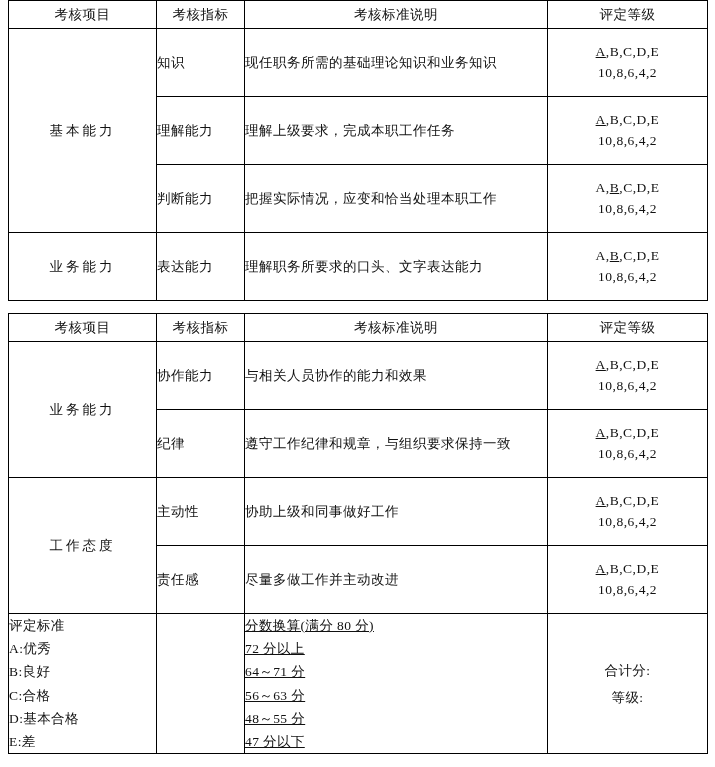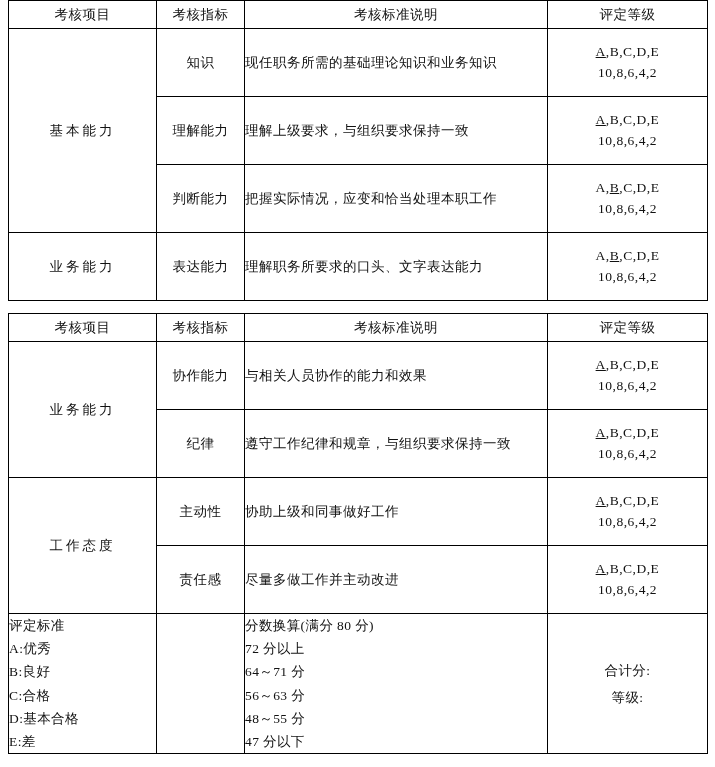--- a/index.html
+++ b/index.html
@@ -46,21 +46,21 @@
     line-height: 27px;
     font-weight: normal;
     letter-spacing: 0.5px;
   }
   .cat {
     text-align: center;
     letter-spacing: 3px;
     font-family: Liberation Mono, monospace;
   }
   .idx {
-    text-align: center;
+    text-align: left;
     letter-spacing: 0.5px;
   }
   .desc {
     padding-left: 14px;
     letter-spacing: 0.5px;
   }
   .grade {
     text-align: center;
     line-height: 1.55;
     padding: 6px 0;
@@ -83,20 +83,21 @@
     font-size: 13.5px;
     letter-spacing: 0.4px;
     vertical-align: top;
   }
   .legend-mid {
     padding: 6px 0 6px 14px;
     line-height: 1.72;
     font-size: 13.5px;
     letter-spacing: 0.4px;
     vertical-align: top;
+    text-decoration: underline;
   }
   .legend-right {
     padding-left: 40px;
     line-height: 2.0;
     font-size: 13.5px;
     letter-spacing: 0.4px;
     vertical-align: middle;
     text-align: center;
   }
   .blankcell { }
@@ -127,21 +128,21 @@
         <td class="idx">知识</td>
         <td class="desc">现任职务所需的基础理论知识和业务知识</td>
         <td class="grade">
           <div class="row1 nowrap"><span class="u">A</span><span>,B,C,D,E</span></div>
           <div class="row2 nowrap">10,8,6,4,2</div>
         </td>
       </tr>
 
       <tr class="rowh">
         <td class="idx">理解能力</td>
-        <td class="desc">理解上级要求，与组织要求保持一致</td>
+        <td class="desc">理解上级要求，完成本职工作任务</td>
         <td class="grade">
           <div class="row1 nowrap"><span class="u">A</span><span>,B,C,D,E</span></div>
           <div class="row2 nowrap">10,8,6,4,2</div>
         </td>
       </tr>
 
       <tr class="rowh">
         <td class="idx">判断能力</td>
         <td class="desc">把握实际情况，应变和恰当处理本职工作</td>
         <td class="grade">

